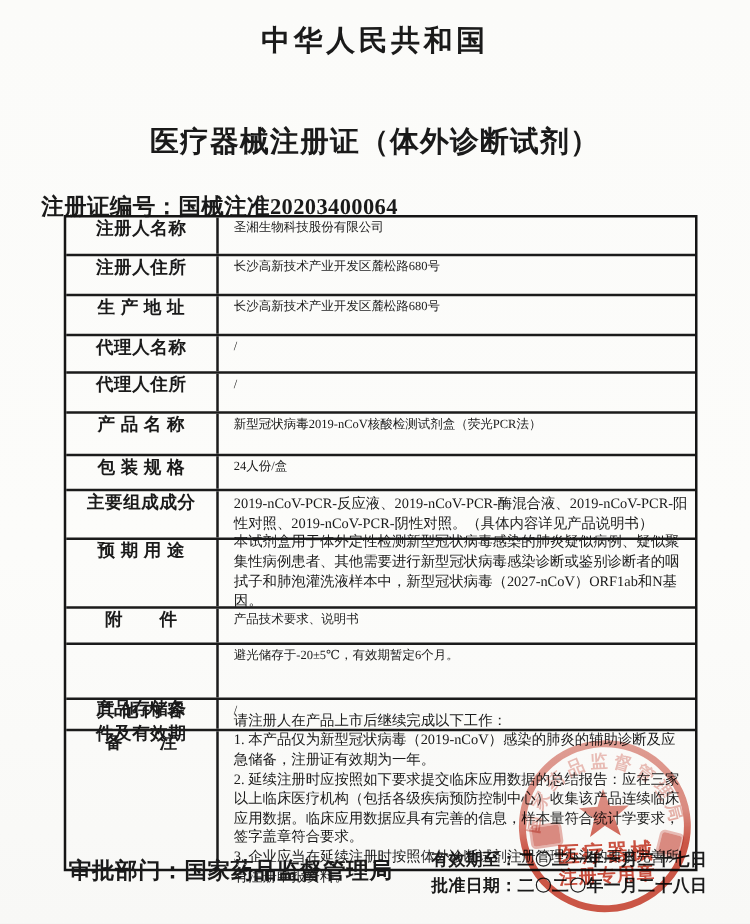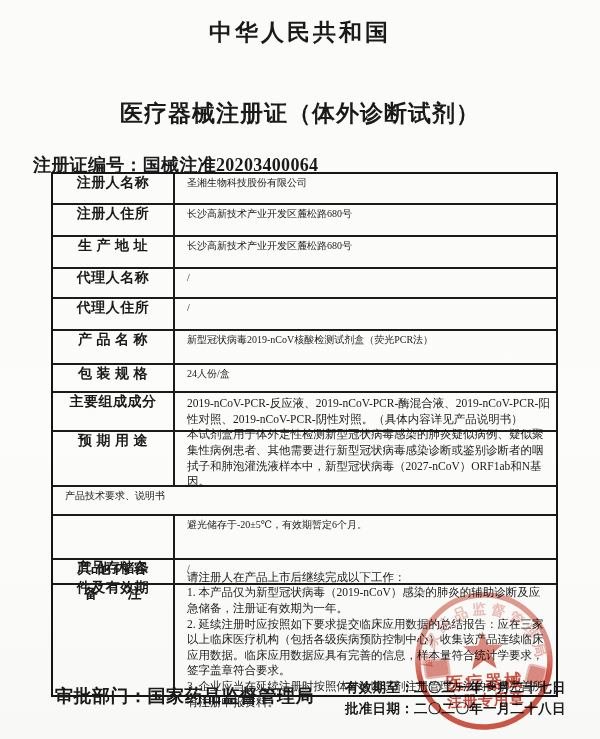--- a/index.html
+++ b/index.html
@@ -143,20 +143,23 @@
     </div>
 
     <div class="row sm" style="height:53px">
       <div class="cell label">
           <span>预 期 用 途</span>
         </div>
       <div class="cell value"><span>本试剂盒用于体外定性检测新型冠状病毒感染的肺炎疑似病例、疑似聚集性病例患者、其他需要进行新型冠状病毒感染诊断或鉴别诊断者的咽拭子和肺泡灌洗液样本中，新型冠状病毒（2027-nCoV）ORF1ab和N基因。</span></div>
     </div>
 
     <div class="row" style="height:27px">
+      <div class="cell label">
+          <span>附　　件</span>
+        </div>
       <div class="cell value"><span>产品技术要求、说明书</span></div>
     </div>
 
     <div class="row wraplabel" style="height:42px">
       <div class="cell label">
           <span>产品存储条件及有效期</span>
         </div>
       <div class="cell value"><span>避光储存于-20±5℃，有效期暂定6个月。</span></div>
     </div>
 

